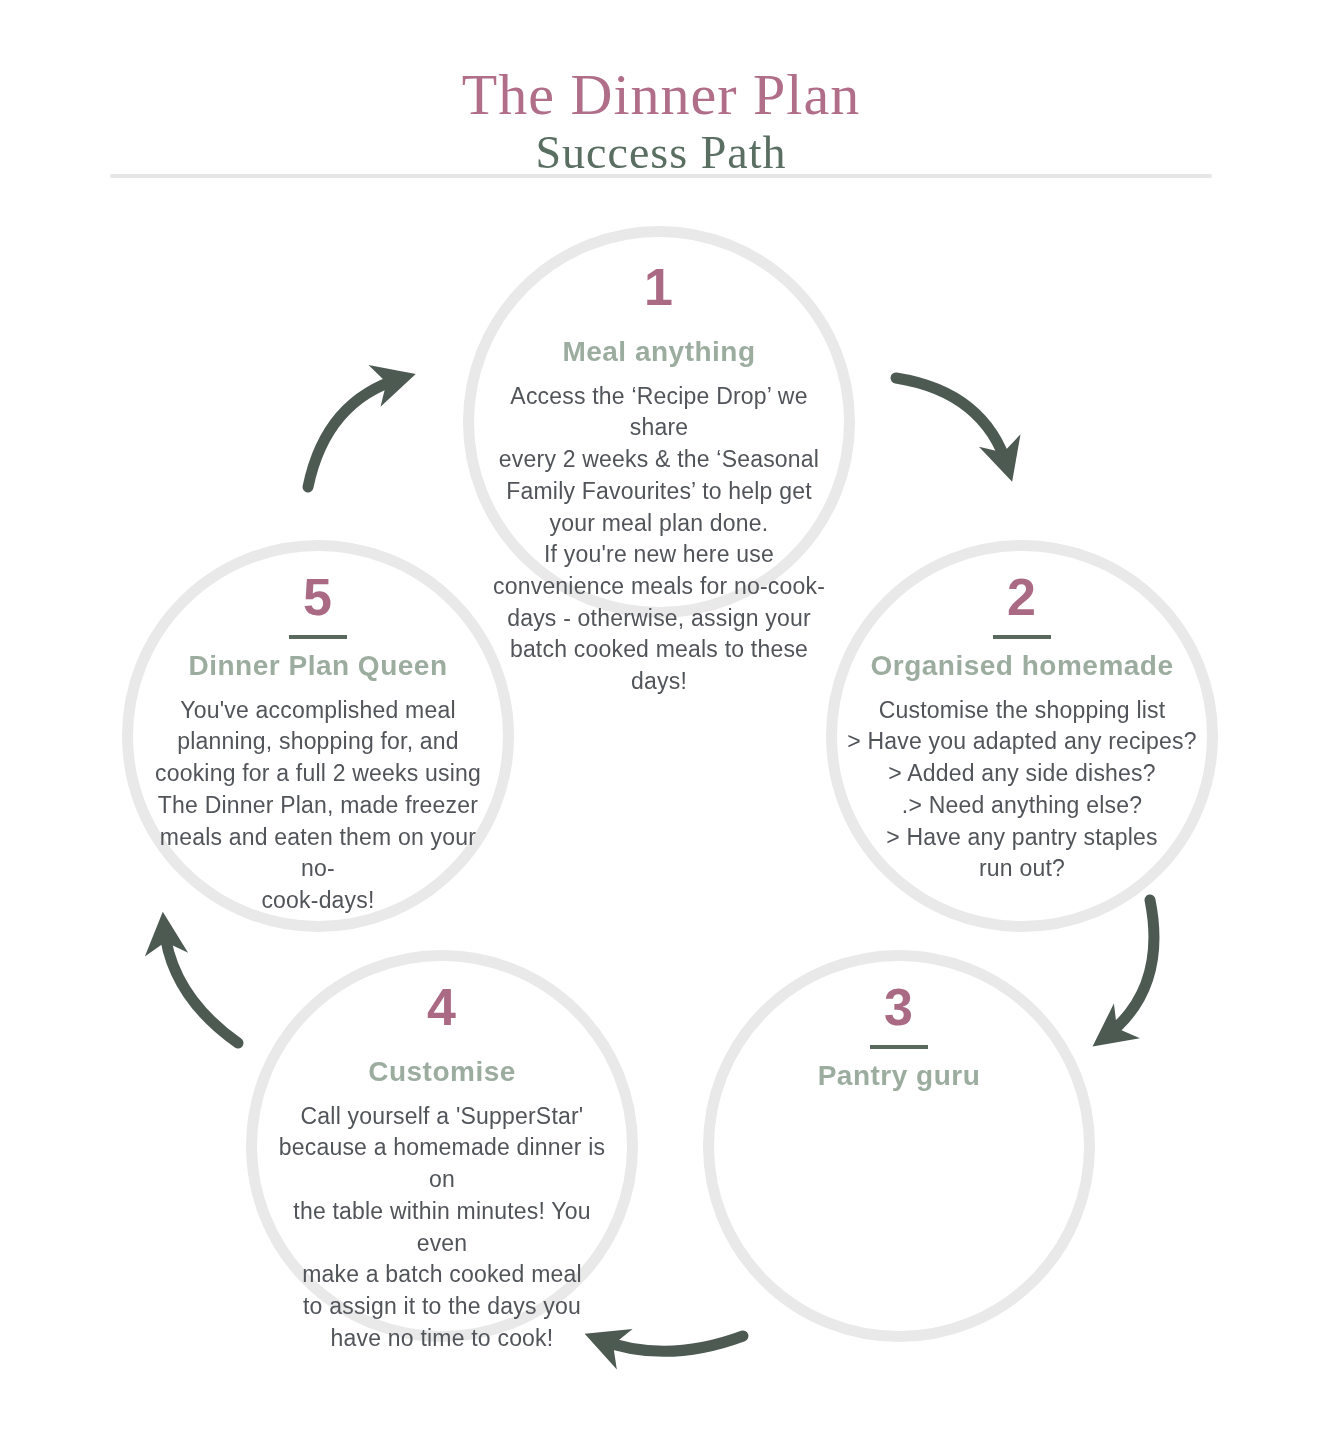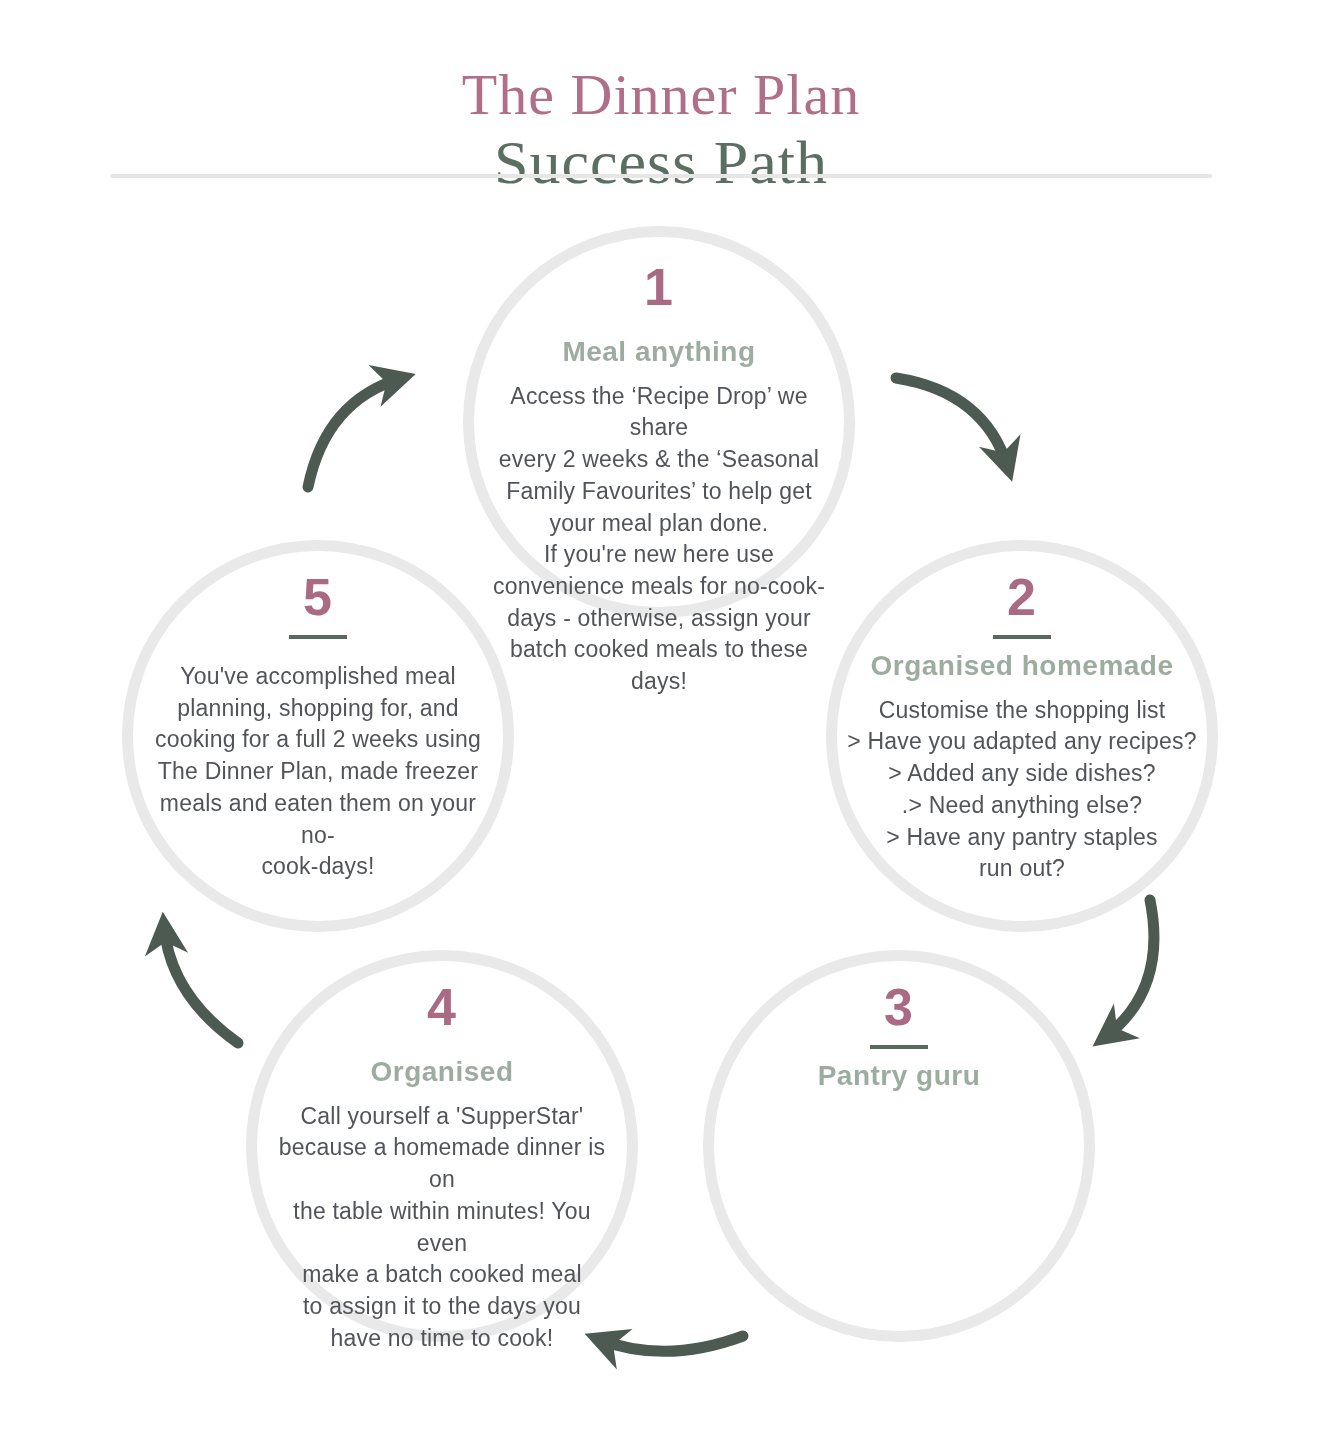--- a/index.html
+++ b/index.html
@@ -26,21 +26,21 @@
     font-family: "Liberation Serif", "DejaVu Serif", serif;
     margin-top: 25px;
   }
   .title-line1 {
     font-size: 58px;
     letter-spacing: 1px;
     color: #b06e88;
     line-height: 1.1;
   }
   .title-line2 {
-    font-size: 62px;
+    font-size: 46px;
     letter-spacing: 1px;
     color: #5a6e62;
     line-height: 1.15;
   }
   .divider {
     position: absolute;
     top: 174px;
     left: 110px;
     width: 1102px;
     height: 4px;
@@ -178,34 +178,35 @@
       <div class="step-number">3</div>
       <div class="step-rule"></div>
       <div class="step-heading">Pantry guru</div>
     </div>
   </div>
 
   <div class="circle c4">
     <div class="circle-inner">
       <div class="step-number">4</div>
       <div class="step-rule"></div>
-      <div class="step-heading">Organised</div>
+      <div class="step-heading">Customise</div>
       <div class="step-body">Call yourself a 'SupperStar'
 because a homemade dinner is on
 the table within minutes! You even
 make a batch cooked meal
 to assign it to the days you
 have no time to cook!</div>
     </div>
   </div>
 
   <div class="circle c5">
     <div class="circle-inner">
       <div class="step-number">5</div>
       <div class="step-rule"></div>
+      <div class="step-heading">Dinner Plan Queen</div>
       <div class="step-body">You've accomplished meal
 planning, shopping for, and
 cooking for a full 2 weeks using
 The Dinner Plan, made freezer
 meals and eaten them on your no-
 cook-days!</div>
     </div>
   </div>
 
 </div>

